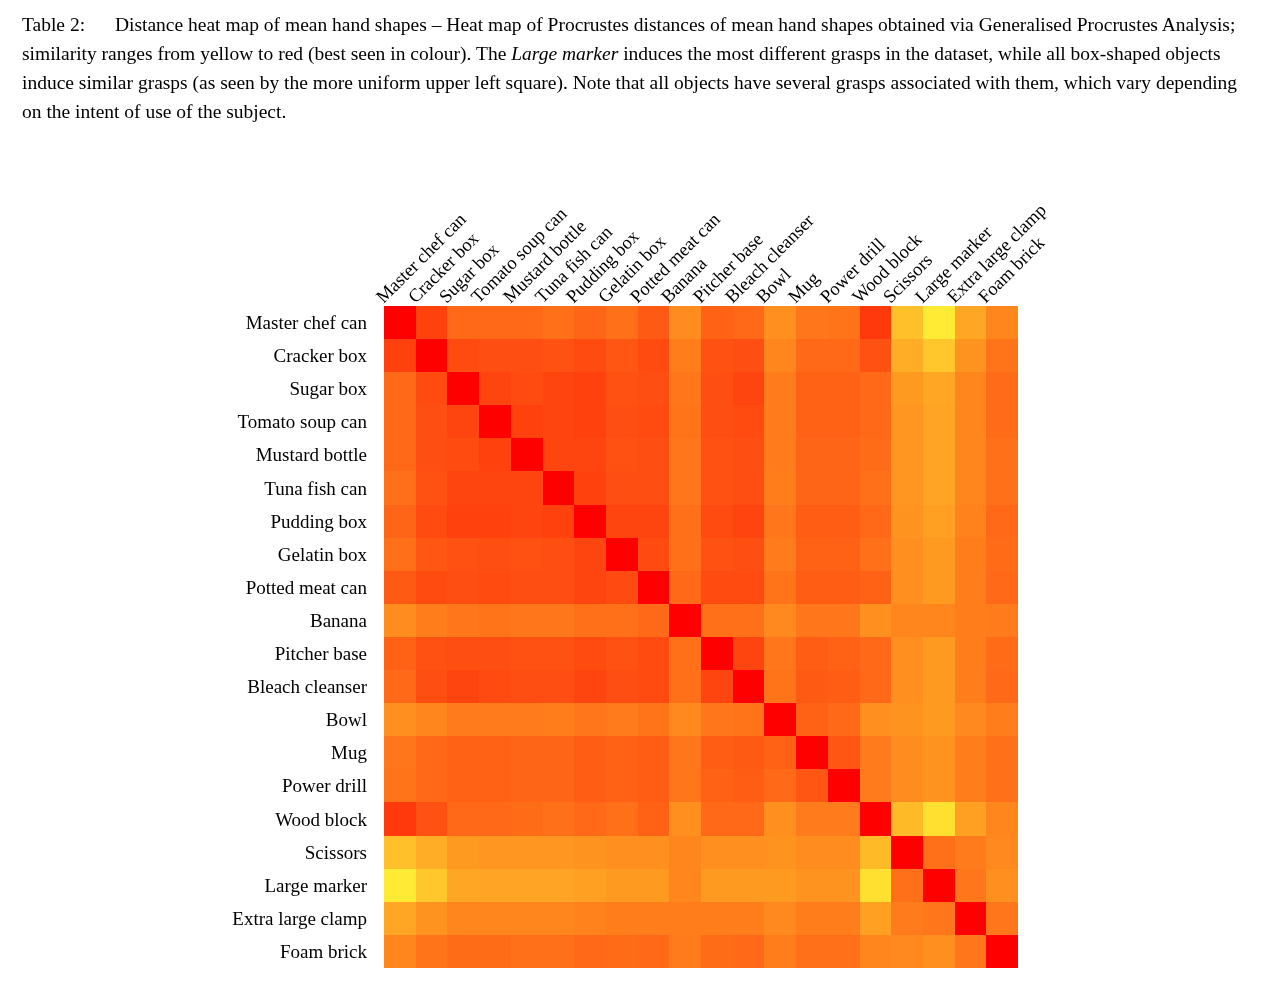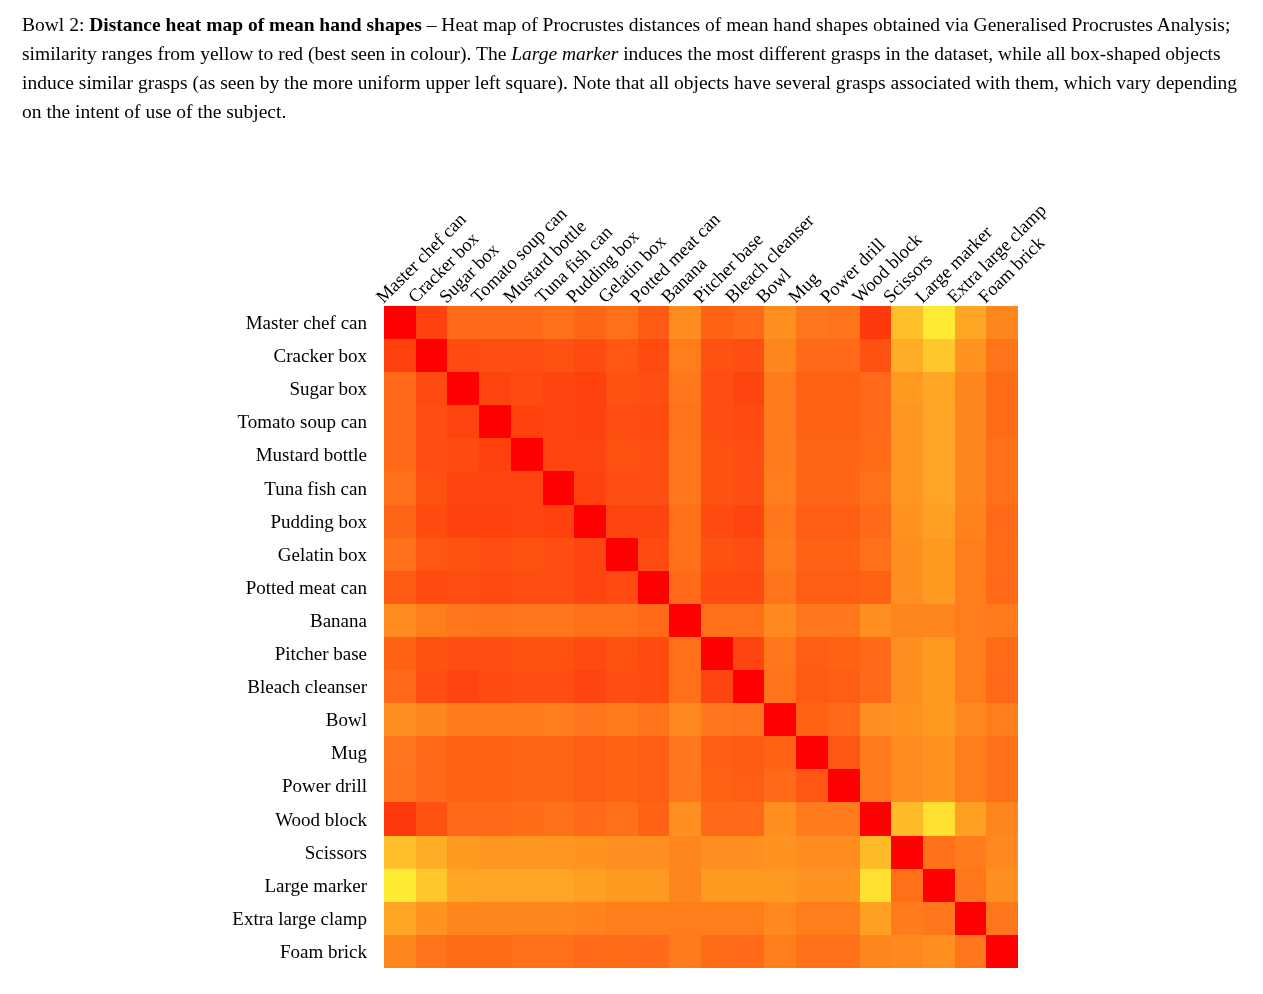--- a/index.html
+++ b/index.html
@@ -22,21 +22,21 @@
     position: absolute;
     left: 22px;
     top: 10px;
     width: 1222px;
     font-size: 19.5px;
     line-height: 29px;
     text-align: left;
     color: #000;
   }
   #caption .cap-lead { font-weight: normal; }
-  #caption .cap-bold { font-weight: bold; }
+  #caption .cap-bold { font-weight: normal; margin-left: 25px; }
   #caption .cap-ital { font-style: italic; }
 
   
   #figure {
     position: absolute;
     left: 0;
     top: 196px;
     width: 1263px;
     height: 798px;
   }
@@ -99,21 +99,21 @@
     font-size: 18.5px;
     line-height: 1;
     white-space: nowrap;
     color: #000;
   }
 </style>
 </head>
 <body>
 
 <div id="caption">
-  <span class="cap-lead">Bowl 2:</span>
+  <span class="cap-lead">Table 2:</span>
   <span class="cap-bold">Distance heat map of mean hand shapes</span><span> – </span><span>Heat map of Procrustes distances of mean hand shapes obtained via Generalised Procrustes Analysis; similarity ranges from yellow to red (best seen in colour). The </span><span class="cap-ital">Large marker</span><span> induces the most different grasps in the dataset, while all box-shaped objects induce similar grasps (as seen by the more uniform upper left square). Note that all objects have several grasps associated with them, which vary depending on the intent of use of the subject.</span>
 </div>
 
 <div id="figure">
 
   <div id="col-labels">
       <div class="col-label" style="left: 2px;">Master chef can</div>
       <div class="col-label" style="left: 33.7px;">Cracker box</div>
       <div class="col-label" style="left: 65.4px;">Sugar box</div>
       <div class="col-label" style="left: 97.1px;">Tomato soup can</div>

